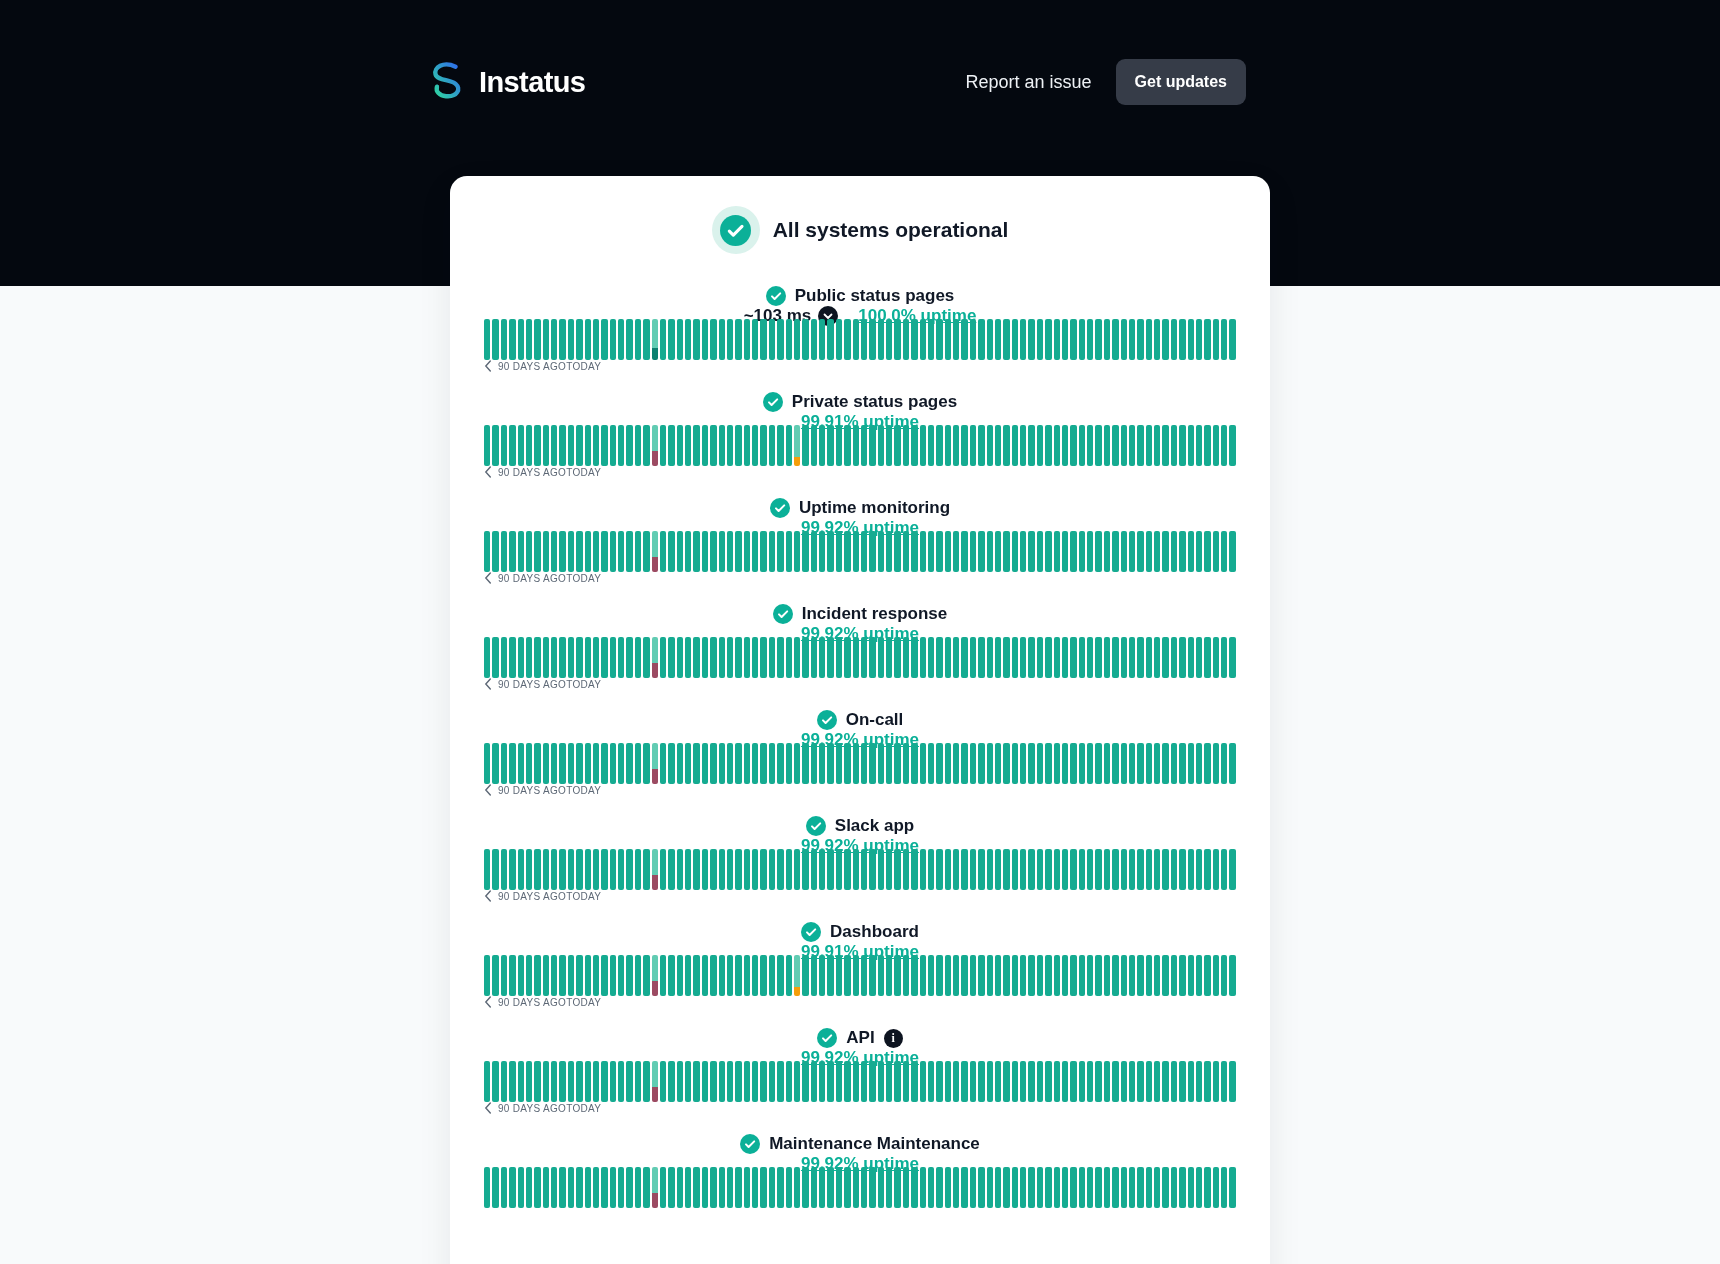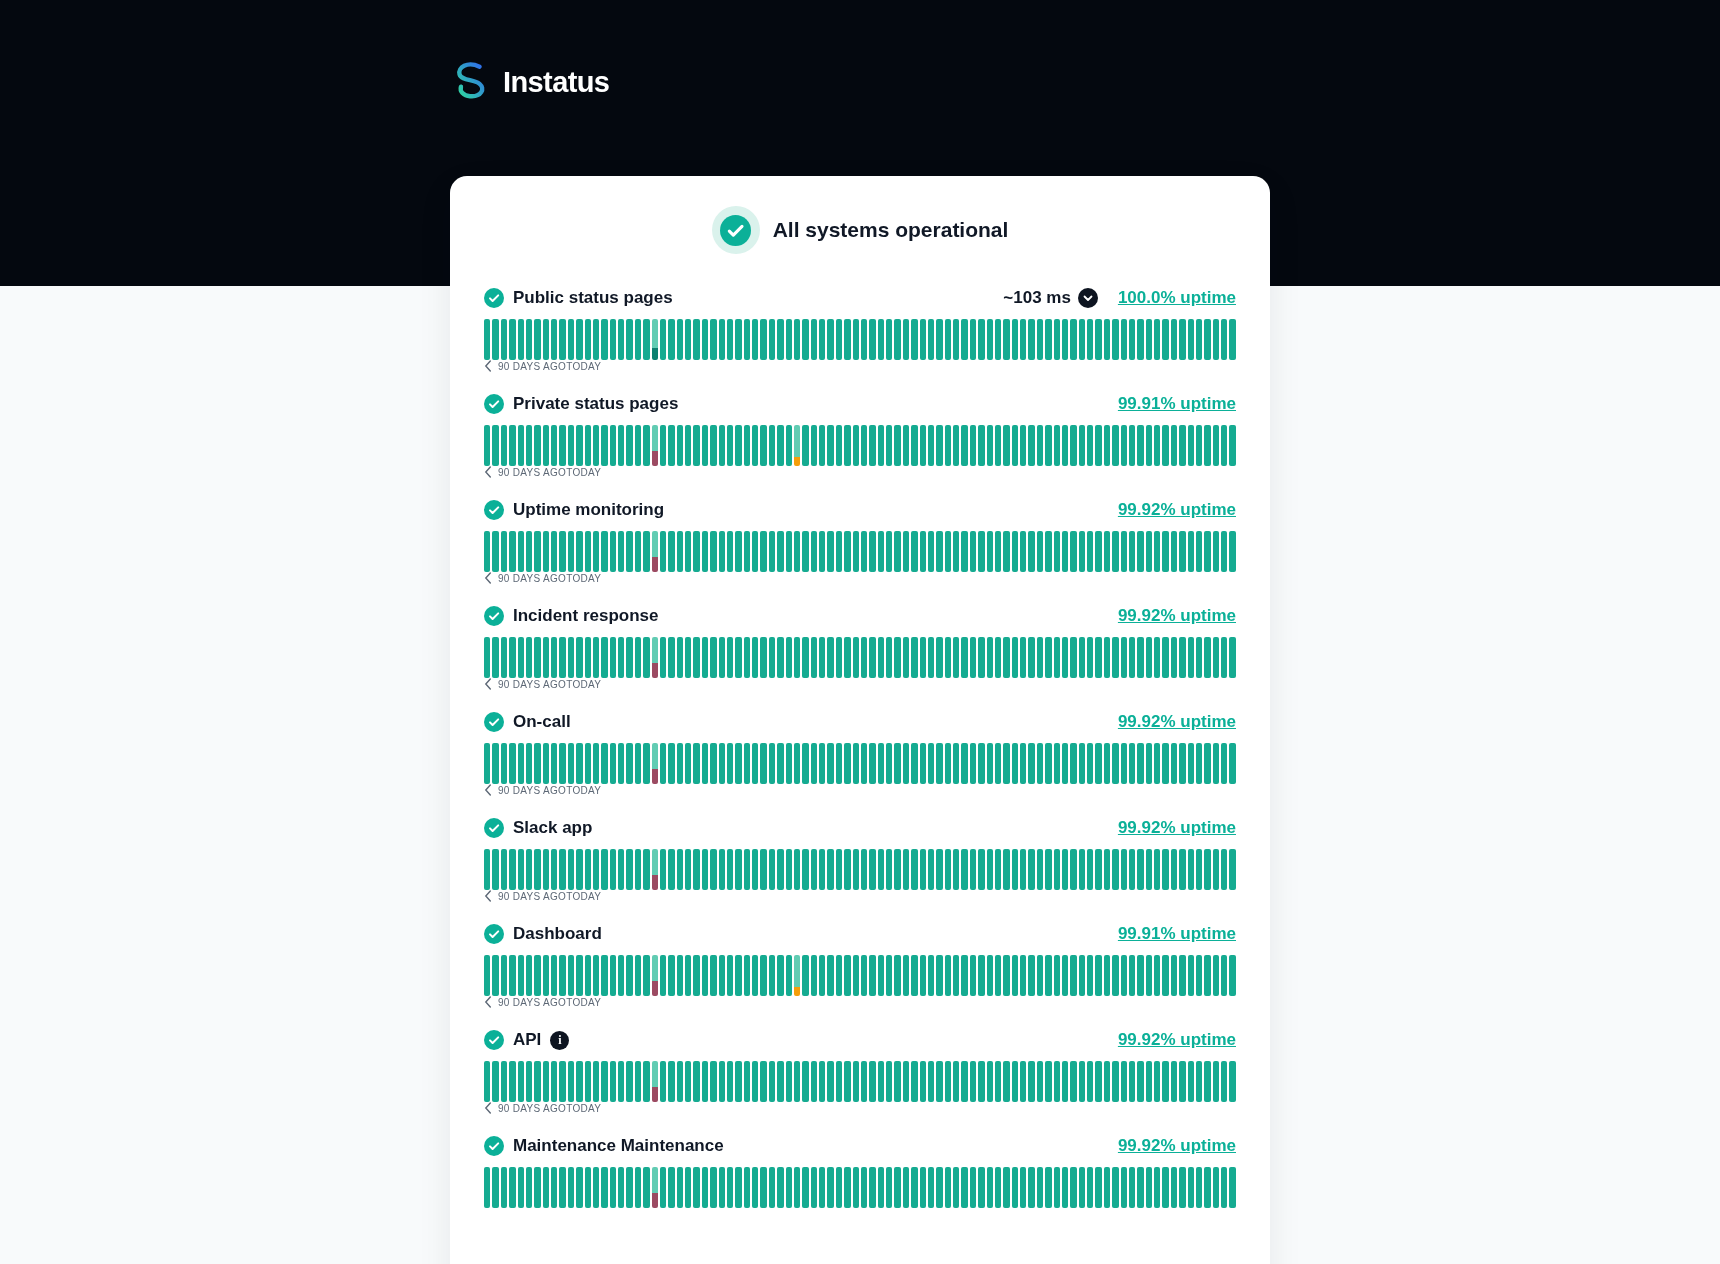--- a/index.html
+++ b/index.html
@@ -10,21 +10,21 @@
     background:var(--page-bg,#f8fafb);
     overflow:hidden;
   }
 
   
   .header-band {
     position:absolute; top:0; left:0; width:1720px; height:286px;
     background:var(--header-bg,#04080f);
   }
   .topbar {
-    position:absolute; top:56px; left:450px; width:820px; height:52px;
+    position:absolute; top:56px; left:426px; width:820px; height:52px;
     display:flex; align-items:center; justify-content:space-between;
   }
   .brand { display:flex; align-items:center; gap:11px; cursor:pointer; }
   .brand-name {
     color:#ffffff; font-size:29px; font-weight:bold; letter-spacing:-0.6px;
   }
   .topbar-right { display:flex; align-items:center; gap:24px; }
   .report-link { color:#eef1f5; font-size:18px; cursor:pointer; }
   .get-updates-btn {
     background:var(--button-bg,#363c48); color:#ffffff;
@@ -47,21 +47,21 @@
   .banner-halo {
     width:48px; height:48px; border-radius:50%;
     background:var(--halo,#daf2ec);
     display:flex; align-items:center; justify-content:center;
   }
   .banner-title { font-size:21px; font-weight:bold; color:var(--text-dark,#101826); }
 
   .services { margin-top:32px; }
   .service { margin-bottom:20px; }
   .service-header {
-    display:flex; align-items:center; justify-content:space-between; height:24px;
+    display:flex; align-items:center; justify-content:space-between; height:24px;flex-direction:column;
   }
   .service-title-group { display:flex; align-items:center; gap:9px; }
   .service-name { font-size:17px; font-weight:bold; color:var(--text-dark,#101826); }
   .info-badge {
     width:19px; height:19px; border-radius:50%;
     background:#0d1420; color:#ffffff;
     font-size:12px; font-weight:bold; font-family:"Liberation Serif","DejaVu Serif",serif;
     display:inline-flex; align-items:center; justify-content:center;
     cursor:pointer;
   }
@@ -107,20 +107,24 @@
           <linearGradient id="logoGrad" x1="0" y1="1" x2="1" y2="0">
             <stop offset="0" style="stop-color:var(--logo-green,#2fd6a0)"></stop>
             <stop offset="1" style="stop-color:var(--logo-blue,#2f6bed)"></stop>
           </linearGradient>
         </defs>
         <path d="M31 8 C 18 2, 8 9, 10 16 C 12 23, 25 21, 31 26 C 37 31, 33 40, 21 39 C 14 38.5, 10 34, 11.5 29" stroke="url(#logoGrad)" stroke-width="4.6" stroke-linecap="round" fill="none"></path>
       </svg>
     </span>
     <span class="brand-name">Instatus</span>
   </div>
+  <div class="topbar-right">
+    <span class="report-link">Report an issue</span>
+    <button class="get-updates-btn">Get updates</button>
+  </div>
 </div>
 
 <div class="card">
   <div class="banner">
     <span class="banner-halo">
       <svg width="31" height="31" viewBox="0 0 20 20">
         <circle cx="10" cy="10" r="10" fill="var(--accent-green,#0bb098)"></circle>
         <path d="M6 10.4l2.6 2.6L14.2 7.4" stroke="#fff" stroke-width="2" fill="none" stroke-linecap="round" stroke-linejoin="round"></path>
       </svg>
     </span>

